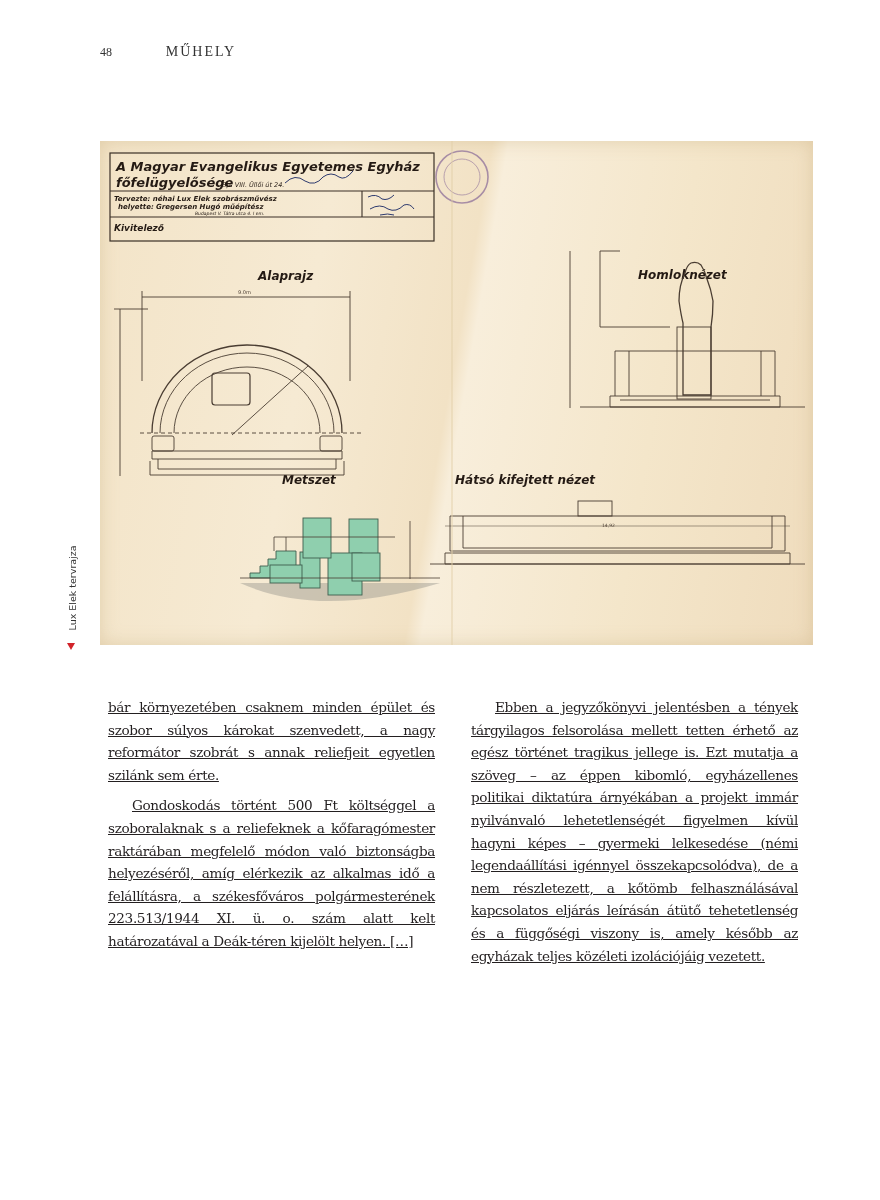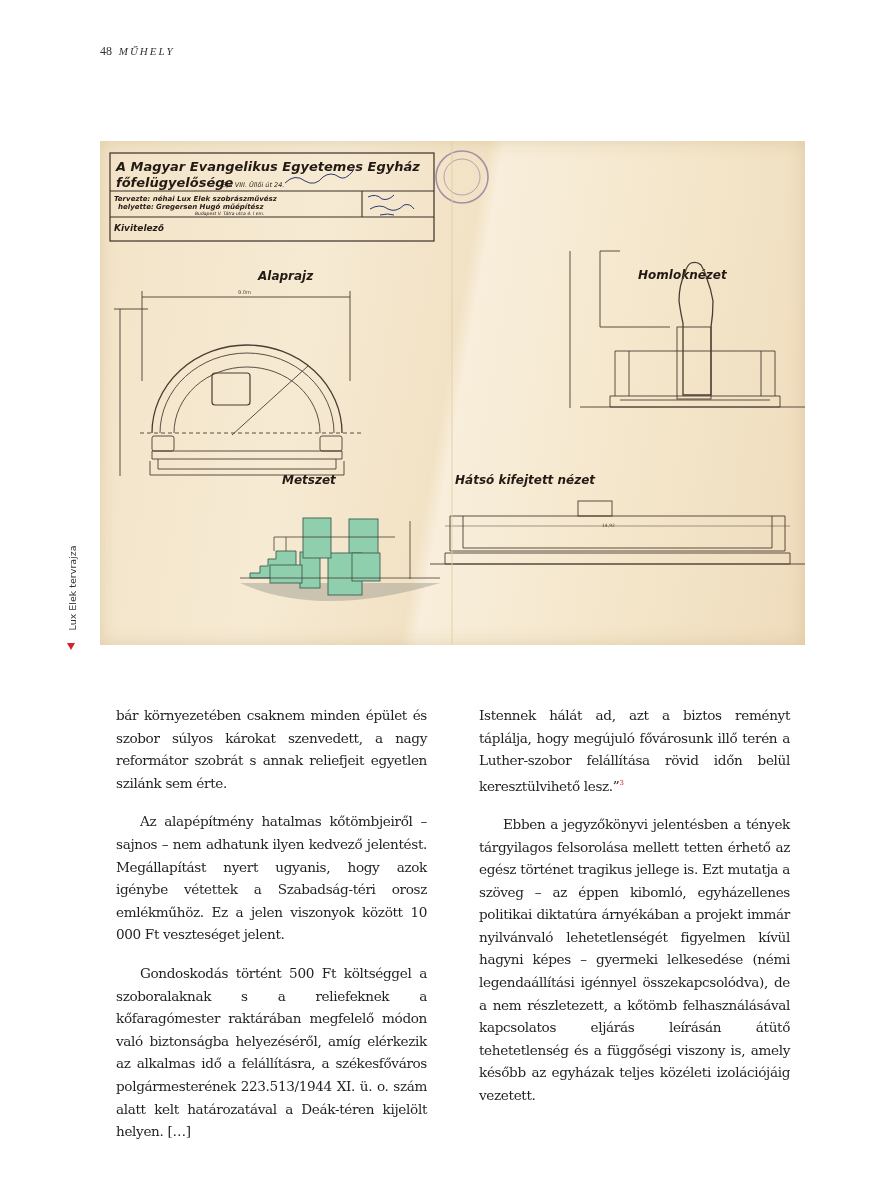--- a/index.html
+++ b/index.html
@@ -1,41 +1,41 @@
 <!DOCTYPE html>
 <html><head>
 <meta charset="utf-8">
 <style>
   html, body { margin: 0; padding: 0; background: #ffffff; }
   body { width: 880px; height: 1200px; position: relative; overflow: hidden;
          font-family: "DejaVu Serif", "Liberation Serif", serif; color: #231f20; }
 
   .running-head { position: absolute; left: 100px; top: 44px; font-size: 11px;
                   font-family: "Liberation Serif", serif; color: #333; }
-  .running-head .page-num { margin-right: 4px; font-size: 12px; }
-  .running-head .section { font-style: italic; letter-spacing: 2px; font-size: 11px; }
+  .running-head .page-num { margin-right: 14px; font-size: 12px; }
+  .running-head .section { letter-spacing: 2px; font-size: 14px; margin-left: 37px; }
 
   .figure { position: absolute; left: 100px; top: 141px; width: 705px; height: 504px;
             background: linear-gradient(100deg, #f3e4c8 0%, #f6ead3 30%, #f2e2c5 49%, #f8eedb 51%, #f4e6ca 75%, #efdcbd 100%);
-            box-shadow: inset 0 0 18px rgba(190,160,110,0.35); overflow: hidden; }
+            box-shadow: inset 0 0 18px rgba(190,160,110,0.35); overflow: hidden; padding-left: 8px; }
   .figure svg { position: absolute; left: 0; top: 0; }
 
   .caption-side { position: absolute; left: 63px; top: 540px; width: 18px; height: 110px; }
   .caption-side .tri { position: absolute; left: 4px; bottom: 0; width: 0; height: 0;
         border-left: 4px solid transparent; border-right: 4px solid transparent;
         border-top: 7px solid #d2232a; }
   .caption-side .txt { position: absolute; left: -36px; top: 40px; transform: rotate(-90deg);
         font-family: "DejaVu Sans", "Liberation Sans", sans-serif; font-size: 9.5px; color: #333;
         white-space: nowrap; width: 90px; text-align: left; }
 
   .col { position: absolute; top: 688px; width: 343px; font-size: 13.6px; line-height: 22.6px;
          text-align: justify; font-family: "DejaVu Serif", "Liberation Serif", serif; letter-spacing: -0.35px; }
   .col.left { left: 100px; }
   .col.right { left: 463px; }
-  .col p { margin: 16px; text-indent: 0; }
+  .col p { margin: 8px; text-indent: 0; text-decoration: underline; }
   .col p.ind { text-indent: 24px; }
   .col .fn { color: #d2232a; font-size: 7px; vertical-align: super; }
 </style>
 </head>
 <body>
 
 <div class="running-head">
   <span class="page-num">48</span>
   <span class="section">MŰHELY</span>
 </div>
@@ -147,20 +147,18 @@
   </svg>
 </div>
 
 <div class="caption-side">
   <div class="txt">Lux Elek tervrajza</div>
   <div class="tri"></div>
 </div>
 
 <div class="col left">
   <p>bár környezetében csaknem minden épület és szobor súlyos károkat szenvedett, a nagy reformátor szobrát s annak reliefjeit egyetlen szilánk sem érte.</p>
-  <p class="ind">Az alapépítmény hatalmas kőtömbjeiről – sajnos – nem adhatunk ilyen kedvező jelentést. Megállapítást nyert ugyanis, hogy azok igénybe vétettek a Szabadság-téri orosz emlékműhöz. Ez a jelen viszonyok között 10 000 Ft veszteséget jelent.</p>
   <p class="ind">Gondoskodás történt 500 Ft költséggel a szoboralaknak s a reliefeknek a kőfaragómester raktárában megfelelő módon való biztonságba helyezéséről, amíg elérkezik az alkalmas idő a felállításra, a székesfőváros polgármesterének 223.513/1944 XI. ü. o. szám alatt kelt határozatával a Deák-téren kijelölt helyen. […]</p>
 </div>
 
 <div class="col right">
-  <p><span>Istennek hálát ad, azt a biztos reményt táplálja, hogy megújuló fővárosunk illő terén a Luther-szobor felállítása rövid időn belül keresztülvihető lesz.”</span><span class="fn">3</span></p>
   <p class="ind">Ebben a jegyzőkönyvi jelentésben a tények tárgyilagos felsorolása mellett tetten érhető az egész történet tragikus jellege is. Ezt mutatja a szöveg – az éppen kibomló, egyházellenes politikai diktatúra árnyékában a projekt immár nyilvánvaló lehetetlenségét figyelmen kívül hagyni képes – gyermeki lelkesedése (némi legendaállítási igénnyel összekapcsolódva), de a nem részletezett, a kőtömb felhasználásával kapcsolatos eljárás leírásán átütő tehetetlenség és a függőségi viszony is, amely később az egyházak teljes közéleti izolációjáig vezetett.</p>
 </div>
 
 </body></html>

